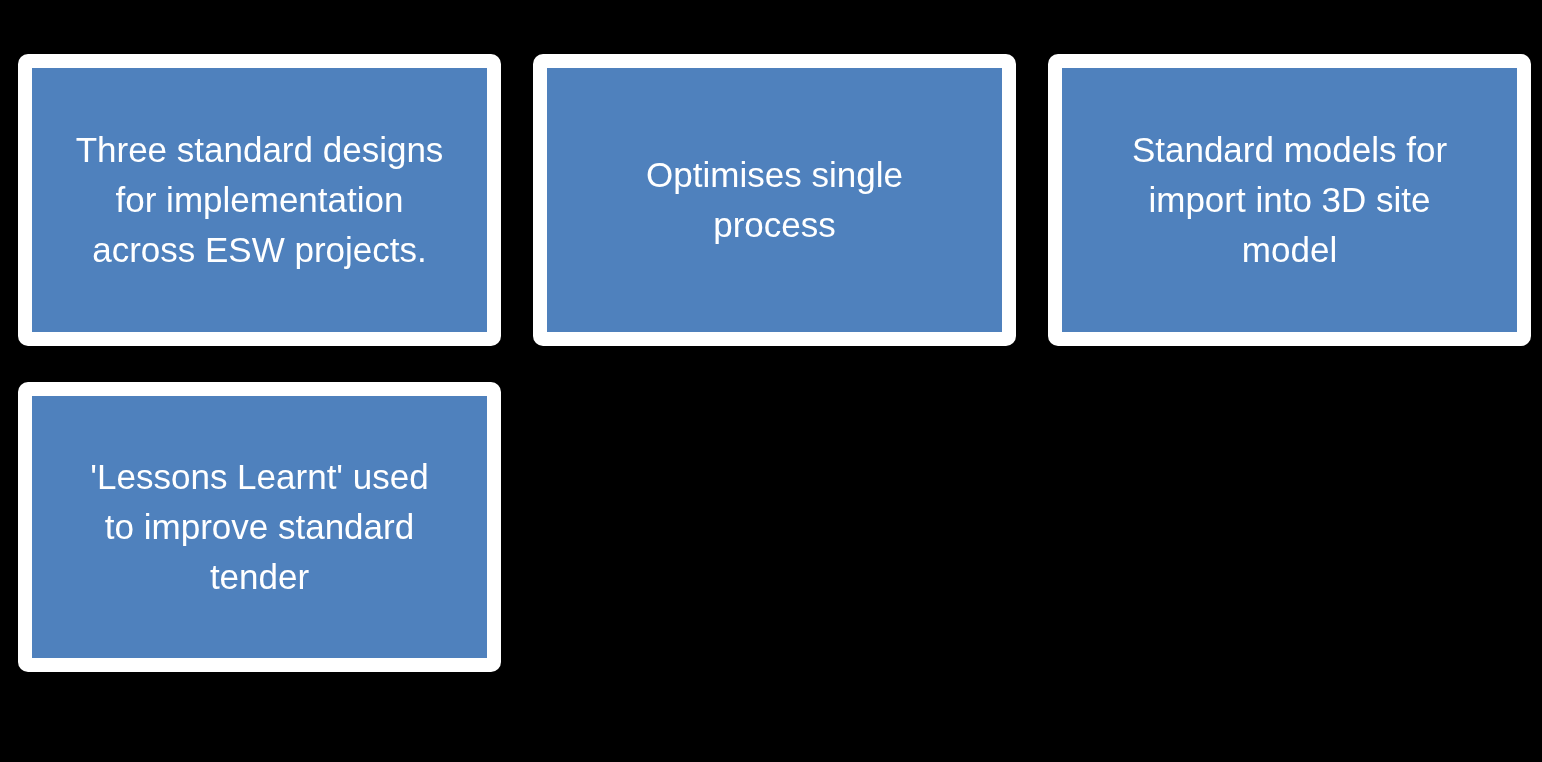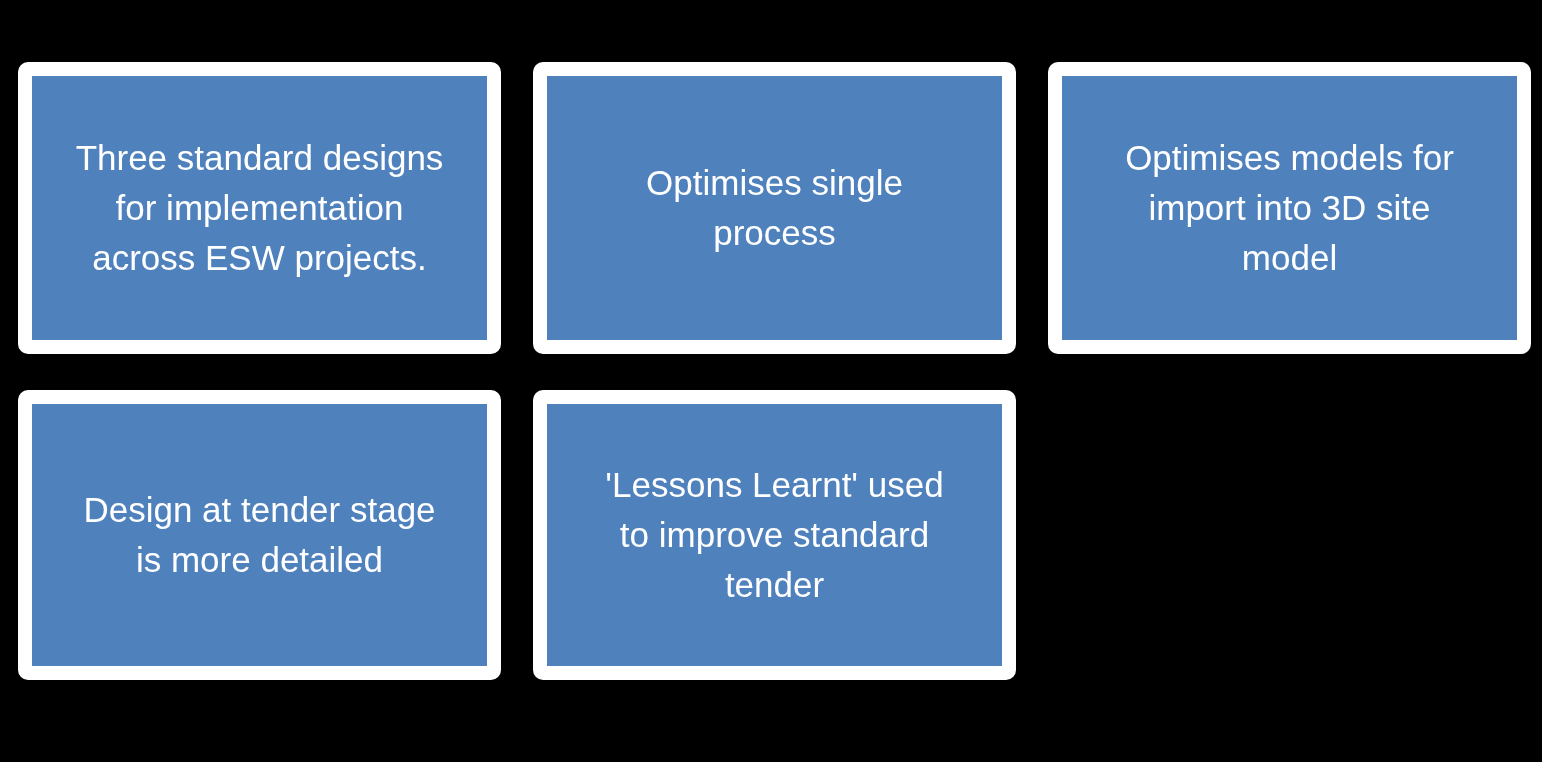--- a/index.html
+++ b/index.html
@@ -11,21 +11,21 @@
     position: relative;
     width: 1542px;
     height: 762px;
     background: #000000;
     overflow: hidden;
     font-family: "Liberation Sans", sans-serif;
   }
   .grid {
     position: absolute;
     left: 18px;
-    top: 62px;
+    top: 54px;
     display: grid;
     grid-template-columns: 483px 483px 483px;
     grid-template-rows: 292px 290px;
     column-gap: 32px;
     row-gap: 36px;
   }
   .benefit-box {
     background: #ffffff;
     border-radius: 10px;
     padding: 14px;
@@ -65,32 +65,26 @@
     <div class="benefit-box">
       <div class="benefit-box-inner">
         <div class="benefit-text">Optimises single
 process</div>
       </div>
     </div>
 
 
     <div class="benefit-box">
       <div class="benefit-box-inner">
-        <div class="benefit-text">Optimises models for
+        <div class="benefit-text">Standard models for
 import into 3D site
 model</div>
       </div>
     </div>
 
-    <div class="benefit-box">
-      <div class="benefit-box-inner">
-        <div class="benefit-text">Design at tender stage
-is more detailed</div>
-      </div>
-    </div>
 
     <div class="benefit-box">
       <div class="benefit-box-inner">
         <div class="benefit-text">'Lessons Learnt' used
 to improve standard
 tender</div>
       </div>
     </div>
 
   </div>

